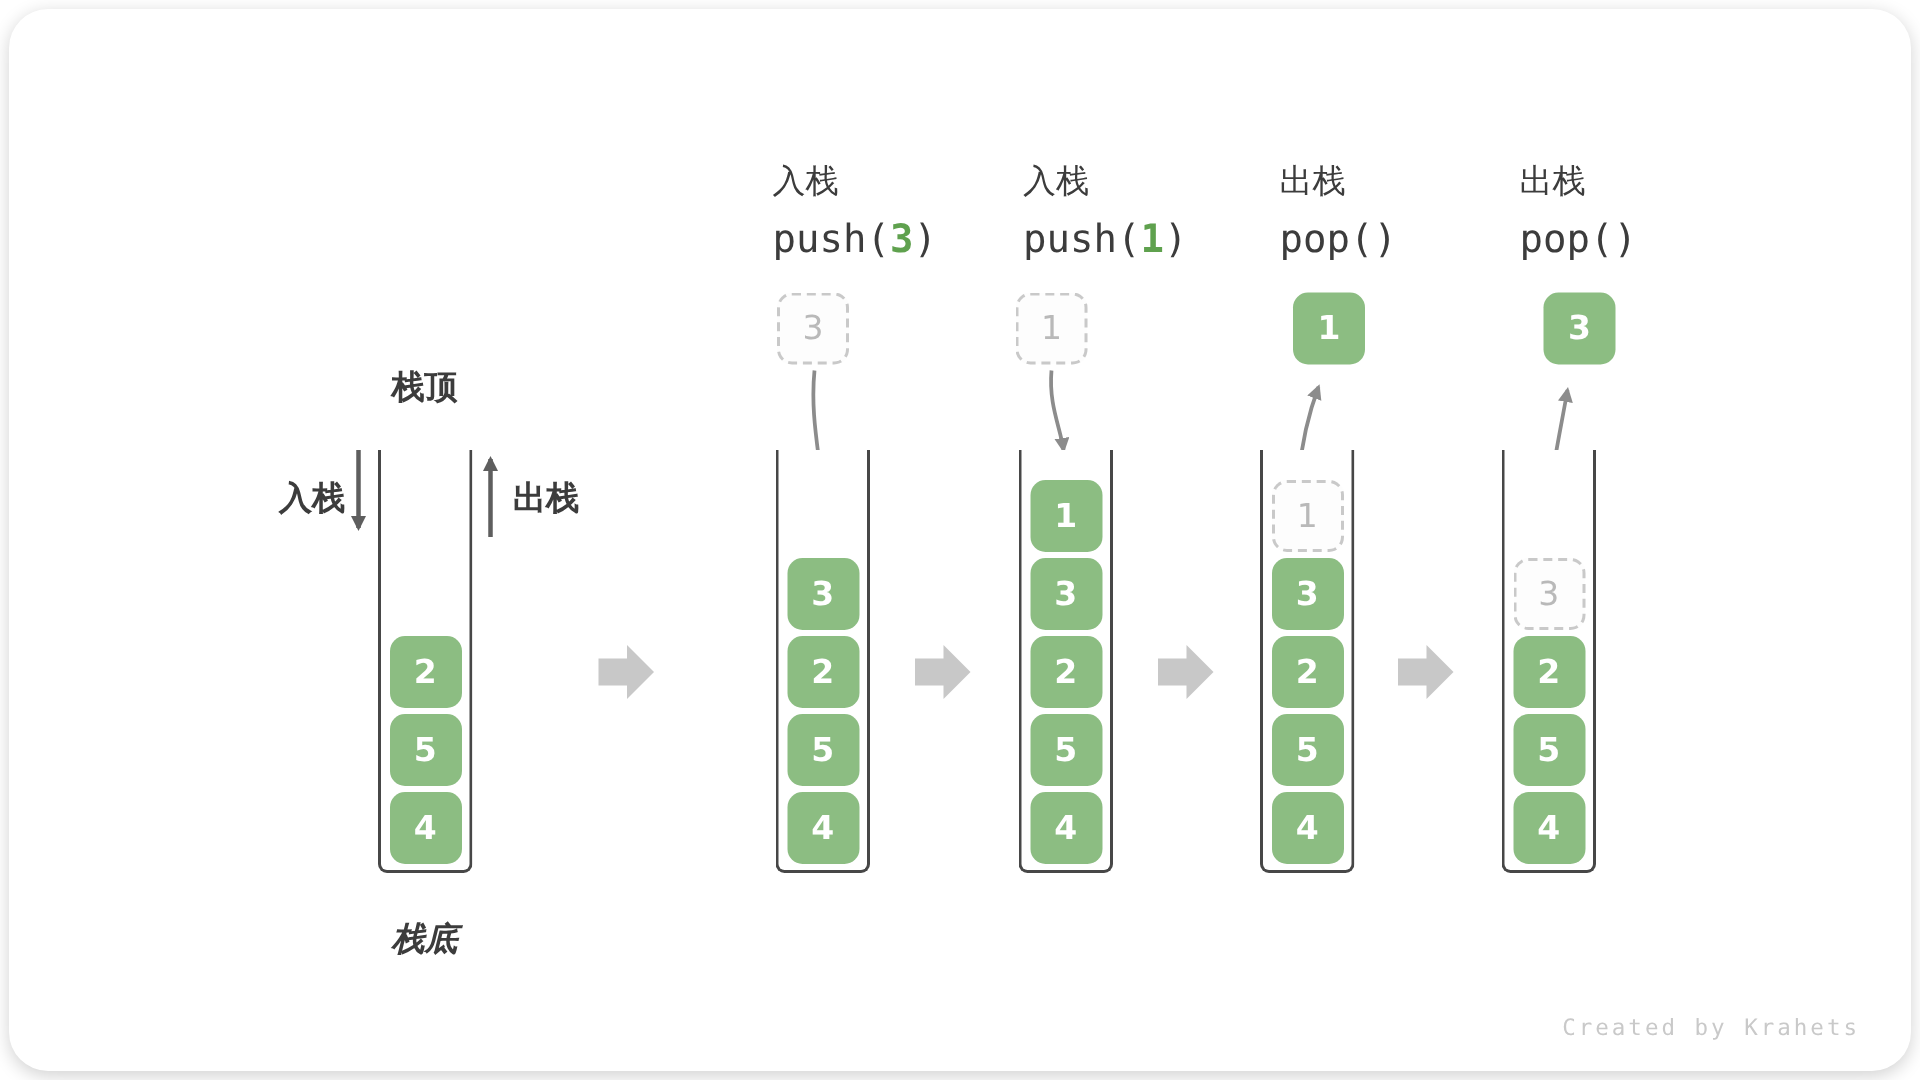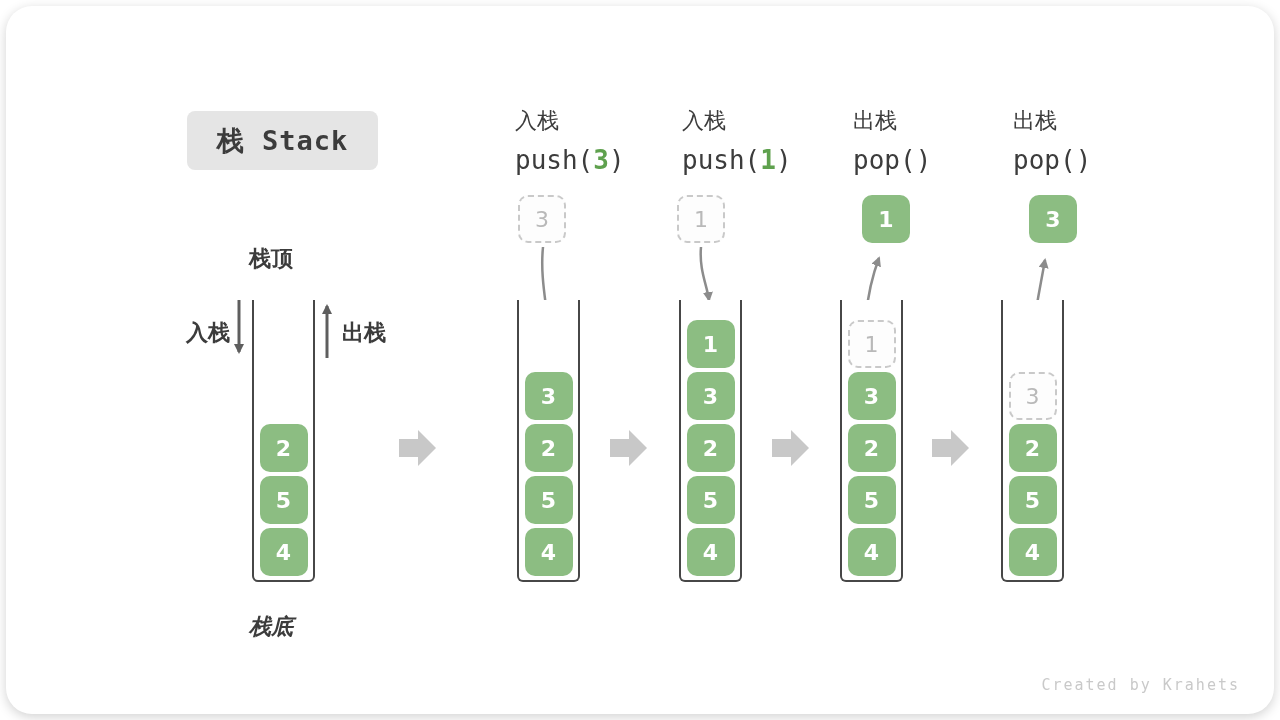--- a/index.html
+++ b/index.html
@@ -9,21 +9,21 @@
     border-radius:26px;box-shadow:0 3px 12px rgba(0,0,0,0.18);}
   .layer{position:absolute;left:0;top:0;width:1280px;height:720px;pointer-events:none;}
 
   .title-box{position:absolute;left:187px;top:111px;width:191px;height:59px;
     background:var(--title-bg,#e5e5e5);border-radius:8px;display:flex;
     align-items:center;justify-content:center;font-size:27px;font-weight:bold;
     color:var(--ink,#3c3c3c);letter-spacing:1px;
     font-family:"DejaVu Sans Mono","DejaVu Sans",monospace;}
 
   .zh-label{position:absolute;font-size:22px;font-weight:bold;color:var(--ink,#3c3c3c);
-    text-align:left;line-height:26px;}
+    text-align:center;line-height:26px;}
   .lbl-top{left:249px;top:246px;width:68px;}
   .lbl-bottom{left:249px;top:614px;width:68px;font-style:italic;}
   .lbl-push{left:186px;top:320px;width:44px;}
   .lbl-pop{left:342px;top:320px;width:44px;}
 
   .op-label{position:absolute;top:106px;}
   .op-zh{font-size:22px;color:var(--ink,#3c3c3c);margin-bottom:9px;}
   .op-code{font-size:26px;color:var(--ink,#3c3c3c);
     font-family:"DejaVu Sans Mono",monospace;}
   .op-code .arg{color:var(--arg-green,#5fa14e);font-weight:bold;}
@@ -70,23 +70,20 @@
     <path d="M701,247 C699,270 707,285 709,300" stroke="#8c8c8c" stroke-width="2.5" fill="none" marker-end="url(#ah-gray)"></path>
     <path d="M866,316 C868,294 873,274 879,258" stroke="#8c8c8c" stroke-width="2.5" fill="none" marker-end="url(#ah-gray)"></path>
     <path d="M1029,364 C1032,325 1039,294 1045,260" stroke="#8c8c8c" stroke-width="2.5" fill="none" marker-end="url(#ah-gray)"></path>
 
     <path d="M-18,-9 H1 V-18 L19,0 L1,18 V9 H-18 Z" transform="translate(417,448)" fill="#c8c8c8"></path>
     <path d="M-18,-9 H1 V-18 L19,0 L1,18 V9 H-18 Z" transform="translate(628,448)" fill="#c8c8c8"></path>
     <path d="M-18,-9 H1 V-18 L19,0 L1,18 V9 H-18 Z" transform="translate(790,448)" fill="#c8c8c8"></path>
     <path d="M-18,-9 H1 V-18 L19,0 L1,18 V9 H-18 Z" transform="translate(950,448)" fill="#c8c8c8"></path>
   </svg>
 
-  <div class="title-box">
-    <span>栈 Stack</span>
-  </div>
 
   <div class="zh-label lbl-top">栈顶</div>
   <div class="zh-label lbl-bottom">栈底</div>
   <div class="zh-label lbl-push">入栈</div>
   <div class="zh-label lbl-pop">出栈</div>
 
   <div class="op-label" style="left:515px">
     <div class="op-zh">入栈</div>
     <div class="op-code"><span>push(</span><span class="arg">3</span><span>)</span></div>
   </div>

